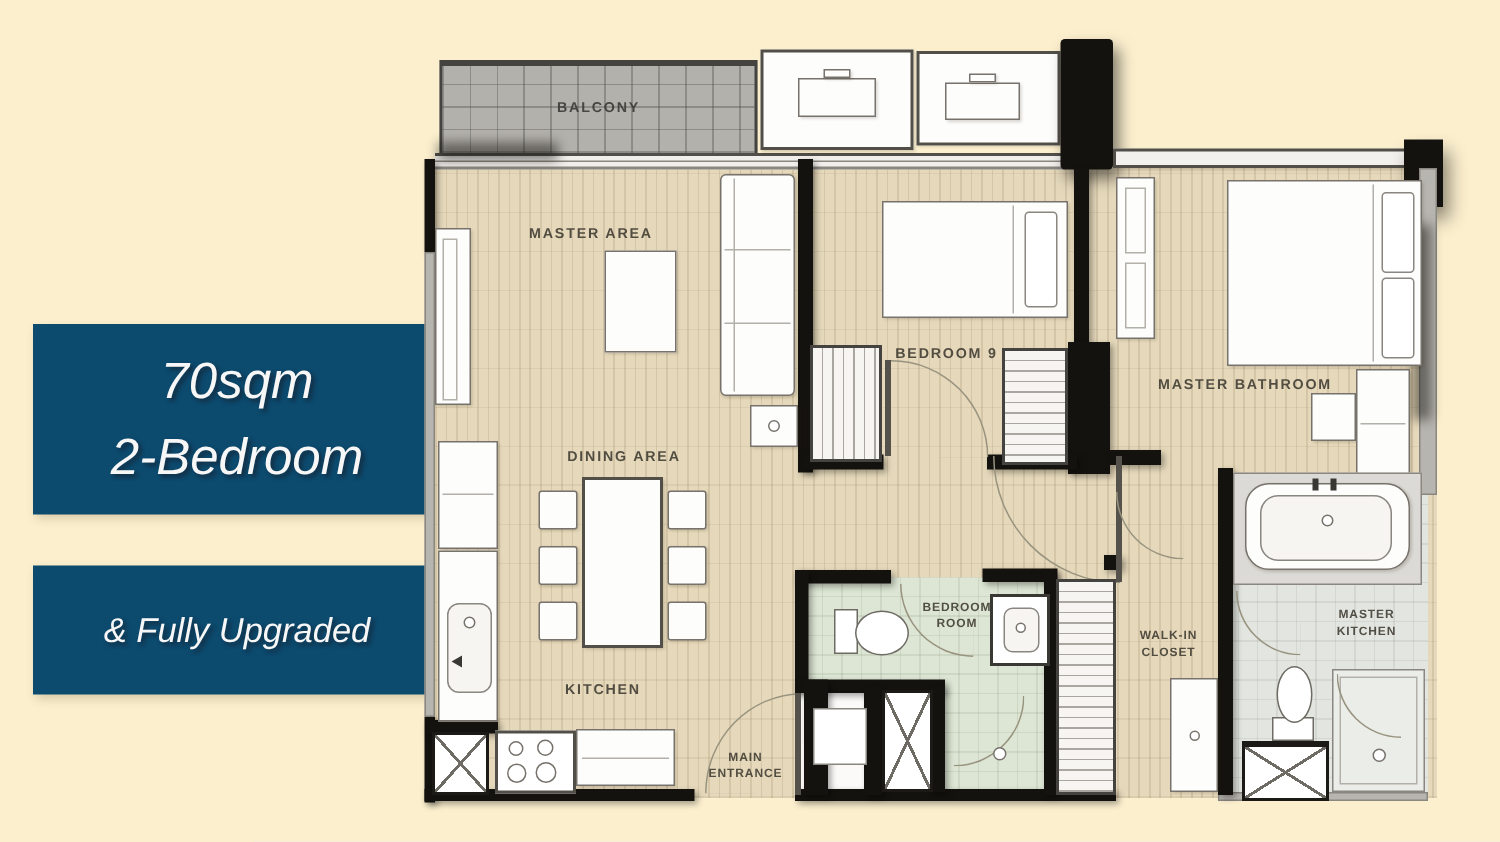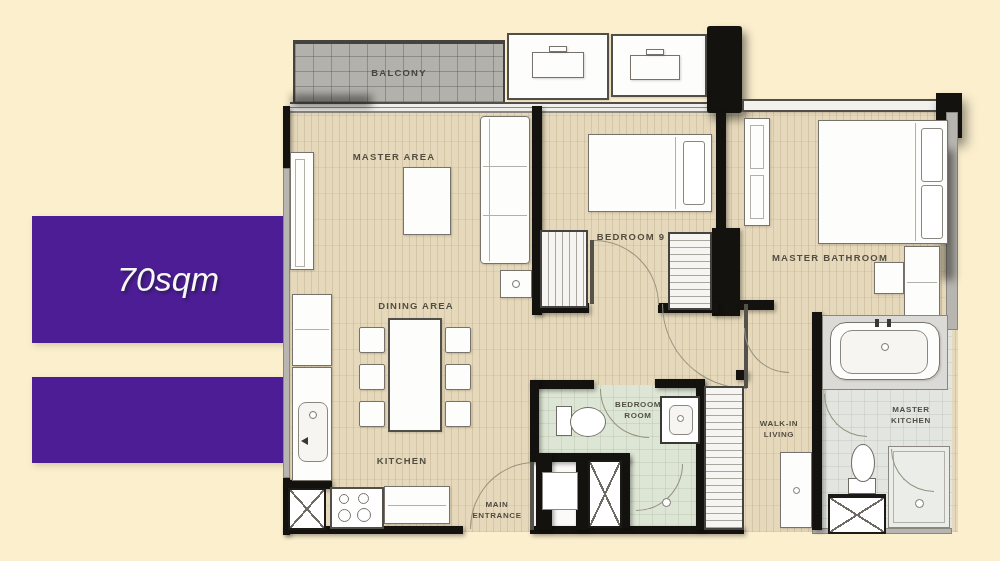--- a/index.html
+++ b/index.html
@@ -1,23 +1,23 @@
 <!DOCTYPE html>
 <html><head>
 <meta charset="utf-8">
 <style>
   html,body{margin:0;padding:0;}
   .stage{position:relative;width:1000px;height:561px;background:#FBEFCE;overflow:hidden;
          font-family:"Liberation Sans",sans-serif;}
   .abs{position:absolute;}
   
-  .badge{position:absolute;left:22px;width:272px;background:#4c1d95;color:#F7F7F7;
+  .badge{position:absolute;left:22px;width:272px;background:#0c4a6e;color:#F7F7F7;
          display:flex;flex-direction:column;justify-content:center;align-items:center;
          font-style:italic;text-shadow:2px 2px 3px rgba(25,25,35,.6);
-         box-shadow:2px 3px 6px rgba(120,100,60,.25);margin-left:10px;}
+         box-shadow:2px 3px 6px rgba(120,100,60,.25);}
   .badge .bl{line-height:1.5;}
   #badge-size{top:216px;height:127px;font-size:34px;}
   #badge-promo{top:377px;height:86px;font-size:23px;}
   
   .wood{background:
     repeating-linear-gradient(0deg, rgba(120,100,70,.10) 0 1px, transparent 1px 26px),
     repeating-linear-gradient(90deg, rgba(130,110,75,.18) 0 1px, transparent 1px 7px),
     #E6D9BB;}
   .tile{background:
     repeating-linear-gradient(0deg, rgba(100,110,100,.12) 0 1px, transparent 1px 13px),
@@ -64,22 +64,24 @@
   .tubin{border-radius:12px;border:1px solid #8A8680;background:#F6F5F2;}
   .toiletbowl{border-radius:50% 50% 50% 50%;border:1.5px solid #6E6B64;background:#FFF;}
 </style>
 </head>
 <body>
 
 <div class="stage">
 
   <div class="badge" id="badge-size">
     <div class="bl">70sqm</div>
+    <div class="bl">2-Bedroom</div>
   </div>
   <div class="badge" id="badge-promo">
+    <div class="bl">&amp; Fully Upgraded</div>
   </div>
 
   <div class="abs wood" style="left:290px;top:112px;width:668px;height:420px"></div>
   <div class="abs tile" style="left:812px;top:318px;width:140px;height:214px"></div>
   <div class="abs tileG" style="left:535px;top:385px;width:165px;height:143px"></div>
   <div class="abs" style="left:532px;top:461px;width:58px;height:67px;background:#FBFAF8;border:1px solid #8A8680;box-sizing:border-box"></div>
 
   <div class="abs balcony" style="left:293px;top:40px;width:212px;height:64px;box-sizing:border-box"></div>
   <div class="abs" style="left:290px;top:102px;width:420px;height:11px;background:#F0EFEC;border-top:2px solid #514F4A;border-bottom:2px solid #8A8680;box-sizing:border-box">
     <div class="abs" style="left:0;right:0;top:3px;height:1px;background:#8A8680"></div>
@@ -230,17 +232,17 @@
   <div class="rlabel" style="left:394px;top:157px">MASTER AREA</div>
   <div class="rlabel" style="left:416px;top:306px">DINING AREA</div>
   <div class="rlabel" style="left:402px;top:461px">KITCHEN</div>
   <div class="rlabel sm" style="left:497px;top:511px">MAIN
 ENTRANCE</div>
   <div class="rlabel" style="left:631px;top:237px">BEDROOM 9</div>
   <div class="rlabel" style="left:830px;top:258px">MASTER BATHROOM</div>
   <div class="rlabel sm" style="left:638px;top:411px">BEDROOM
 ROOM</div>
   <div class="rlabel sm" style="left:779px;top:430px">WALK-IN
-LIVING</div>
+CLOSET</div>
   <div class="rlabel sm" style="left:911px;top:416px">MASTER
 KITCHEN</div>
 
 </div>
 
 </body></html>

